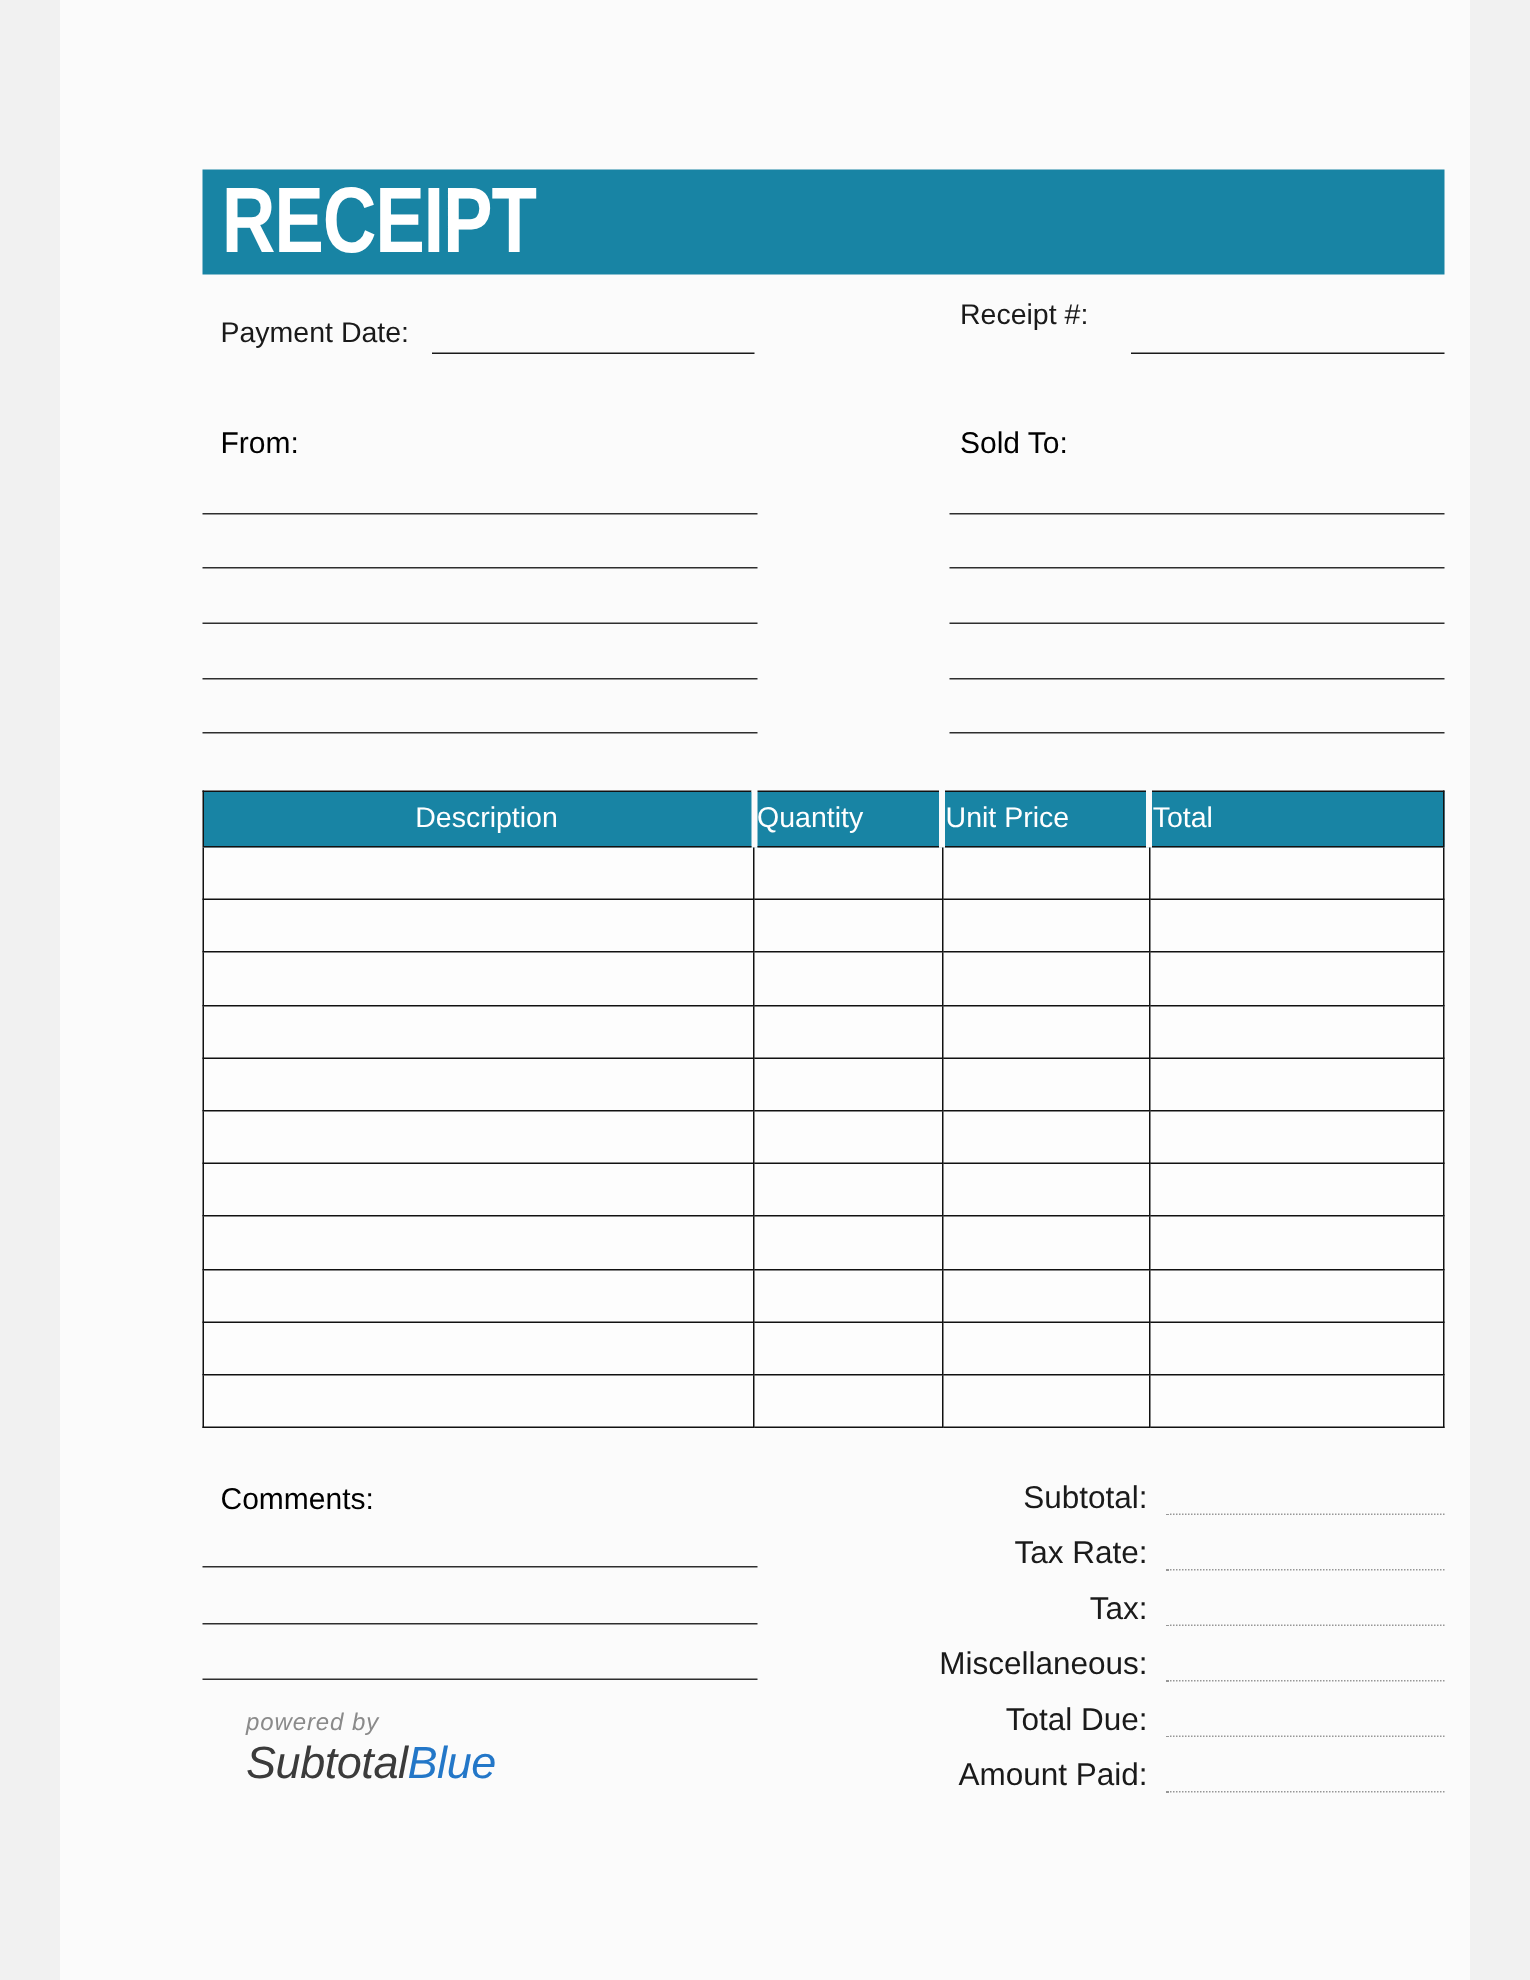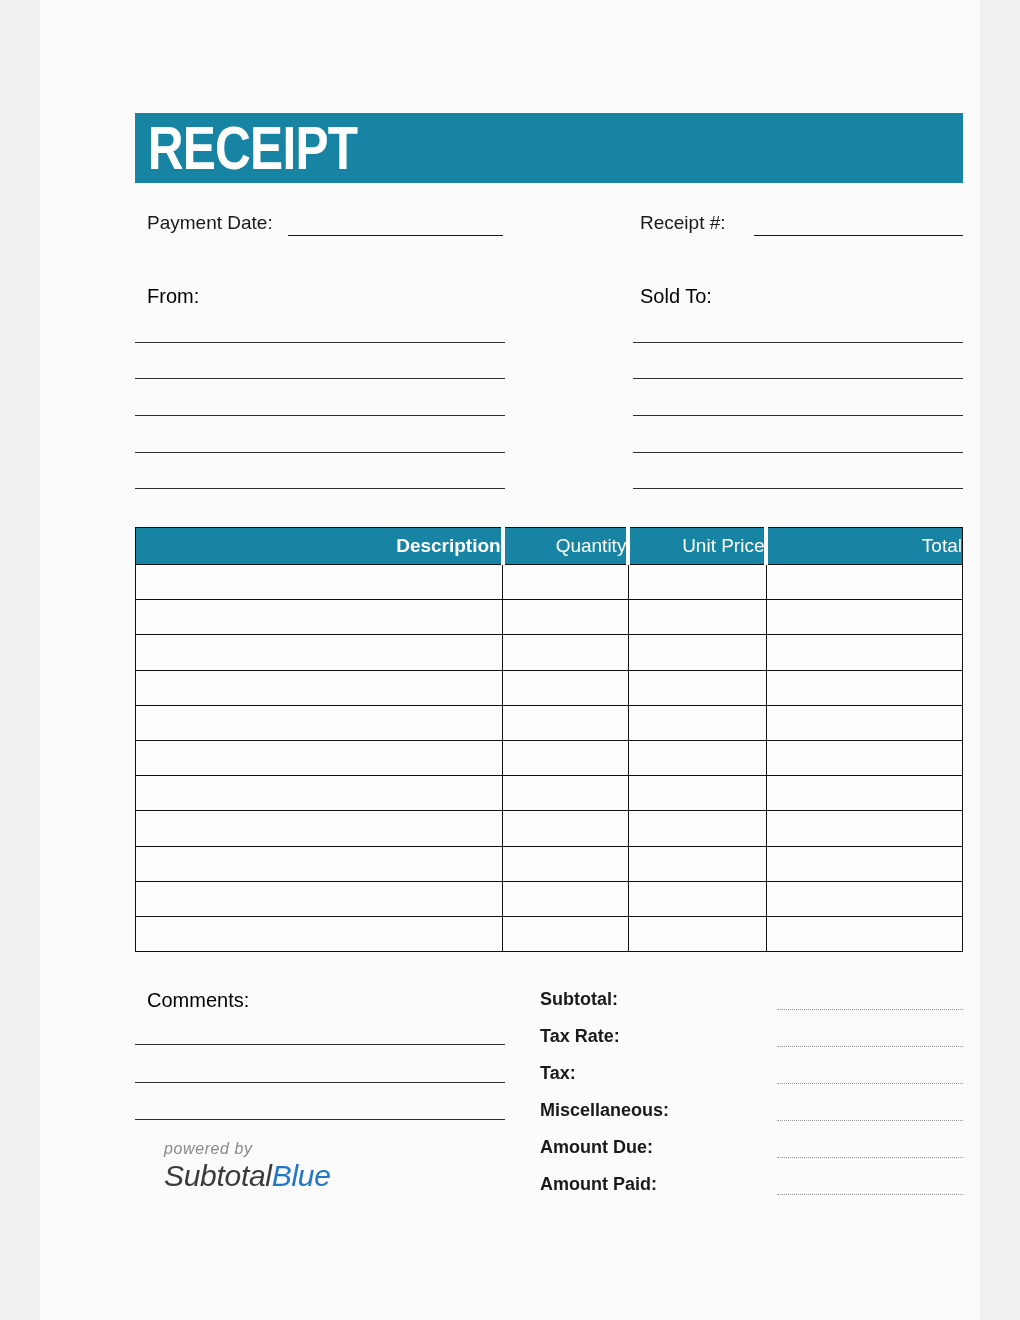--- a/index.html
+++ b/index.html
@@ -20,50 +20,50 @@
   .title-text{
     display:inline-block;color:#ffffff;font-size:62px;font-weight:bold;
     line-height:70px;padding-left:16px;letter-spacing:-1px;
     transform:scaleX(0.80);transform-origin:0 50%;white-space:nowrap;
   }
   
   .label{font-size:19px;color:var(--ink);}
   .bold-label{font-size:20px;font-weight:normal;color:#000;}
   .meta-label-payment{position:absolute;left:107px;top:212px;}
   .meta-line-payment{position:absolute;left:248px;top:210px;width:215px;height:26px;border-bottom:1.5px solid #1a1a1a;}
-  .meta-label-receipt{position:absolute;left:600px;top:212px;}
+  .meta-label-receipt{position:absolute;left:600px;top:200px;}
   .meta-line-receipt{position:absolute;left:714px;top:210px;width:209px;height:26px;border-bottom:1.5px solid #1a1a1a;}
   
   .from-label{position:absolute;left:107px;top:285px;}
   .soldto-label{position:absolute;left:600px;top:285px;}
   .addr-lines{position:absolute;top:306px;}
   .addr-lines.left{left:95px;width:370px;}
   .addr-lines.right{left:593px;width:330px;}
   .fill-line{height:36.7px;border-bottom:1.6px solid #2e2e2e;}
   
   .items-table{
     position:absolute;left:95px;top:527px;width:828px;
     border-collapse:collapse;table-layout:fixed;
     border:1.5px solid #111;
   }
   .items-table th{
     background:var(--accent);color:#ffffff;font-weight:normal;font-size:19px;
-    height:37px;border-bottom:1.5px solid #111;text-align:right;vertical-align:middle;
-  }
-  .items-table th:first-child{text-align:right;padding-left:12px;font-weight:bold;}
+    height:37px;border-bottom:1.5px solid #111;text-align:left;vertical-align:middle;
+  }
+  .items-table th:first-child{text-align:center;padding-left:12px;}
   .items-table th + th{border-left:4px solid var(--pagebg);}
   .items-table td{height:35.2px;border:1.5px solid #111;background:#fdfdfd;}
   
   .comments-label{position:absolute;left:107px;top:989px;}
   .comment-lines{position:absolute;left:95px;top:1008px;width:370px;}
   .comment-lines .fill-line{height:37.4px;}
   
   .totals{position:absolute;left:500px;top:988px;width:423px;}
   .t-row{height:37px;display:flex;align-items:flex-start;}
-  .t-label{flex:1;text-align:left;font-size:18px;line-height:22px;color:var(--ink);font-weight:bold;}
+  .t-label{flex:1;text-align:right;font-size:21px;line-height:22px;color:var(--ink);}
   .dotline{width:186px;height:22px;margin-left:12px;border-bottom:1.4px dotted #979797;}
   
   .logo{position:absolute;left:124px;top:1140px;font-style:italic;}
   .powered-by{font-size:16px;color:#8a8a8a;letter-spacing:0.6px;}
   .brand{font-size:30px;margin-top:1px;letter-spacing:-0.3px;}
   .brand-first{color:#3b3b3b;}
   .brand-second{color:var(--brand-blue);text-align:right;}
 </style>
 </head>
 <body>
@@ -201,21 +201,21 @@
       </div>
       <div class="t-row">
         <span class="t-label">Tax:</span>
         <div class="dotline"></div>
       </div>
       <div class="t-row">
         <span class="t-label">Miscellaneous:</span>
         <div class="dotline"></div>
       </div>
       <div class="t-row">
-        <span class="t-label">Amount Due:</span>
+        <span class="t-label">Total Due:</span>
         <div class="dotline"></div>
       </div>
       <div class="t-row">
         <span class="t-label">Amount Paid:</span>
         <div class="dotline"></div>
       </div>
     </div>
 
   <div class="logo">
     <div class="powered-by">powered by</div>

